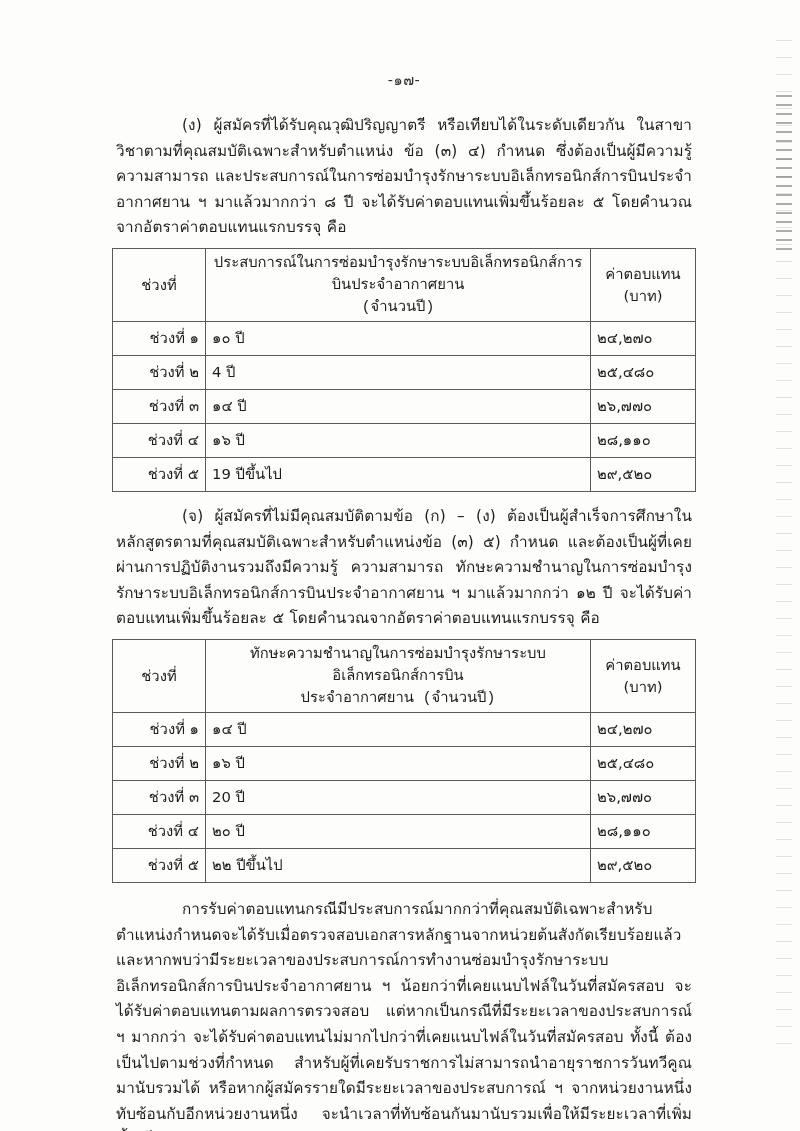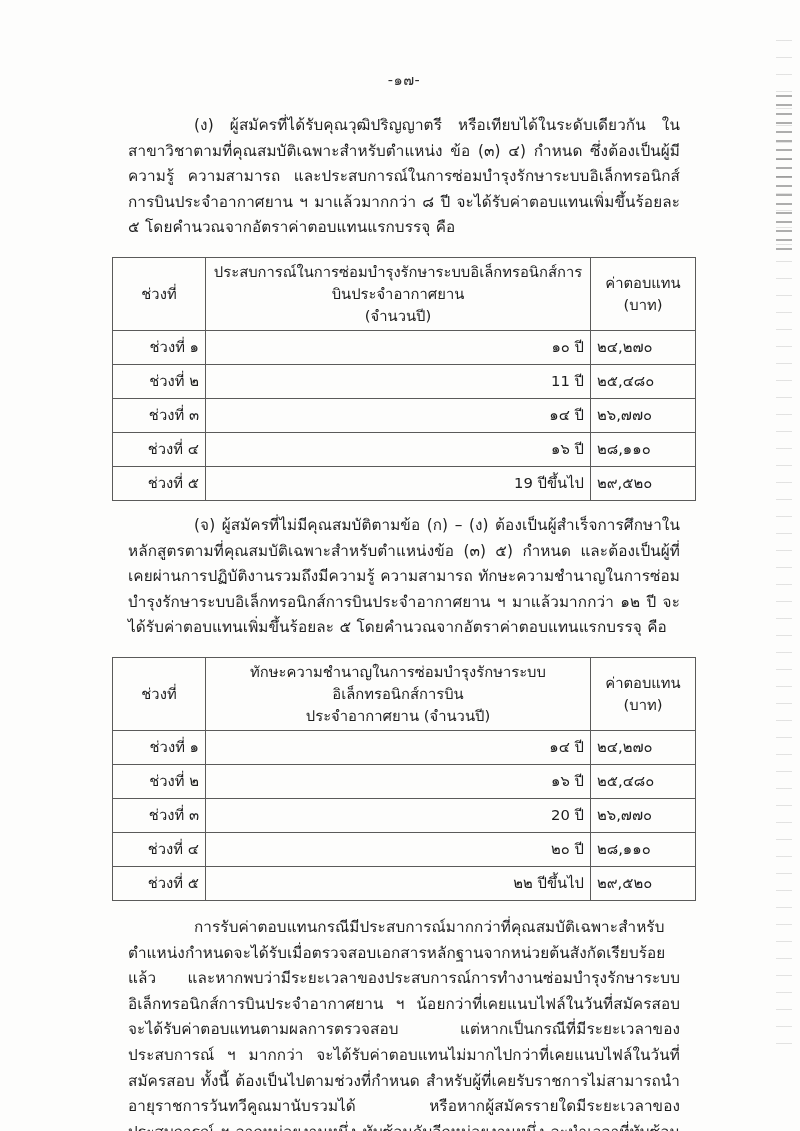--- a/index.html
+++ b/index.html
@@ -54,21 +54,21 @@
     font-size: 14.5px;
     color: #2d2d2d;
     padding-top: 56px;
     letter-spacing: 0.5px;
   }
   .para {
     font-size: 15.3px;
     line-height: 25.6px;
     color: #1d1d1d;
     text-align: justify;
-    margin: 16px;
+    margin: 4px;
     letter-spacing: 0.1px;
     word-spacing: 0.4px;
   }
   .para .indent {
     display: inline-block;
     width: 66px;
   }
   .para.p-intro { margin-top: 22px; }
   .para.p-second { margin-top: 12px; }
   .para.p-third  { margin-top: 14px; }
@@ -88,24 +88,24 @@
     font-weight: normal;
     padding: 3px 6px;
     vertical-align: middle;
   }
   table.doc-table thead td,
   table.doc-table thead th {
     text-align: center;
     height: 46px;
   }
   .col-period  { width: 80px;  text-align: center; margin-top: 29px; }
-  .col-exp     { text-align: center; }
+  .col-exp     { text-align: center; font-family: Liberation Mono, monospace; }
   .col-pay     { width: 92px;  text-align: center; }
   td.cell-period { text-align: right; height: 27px; }
-  td.cell-exp    { text-align: right; margin-top: 24px; }
+  td.cell-exp    { text-align: left; margin-top: 24px; }
   td.cell-pay    { text-align: left; }
   .cell-line { display: block; }
 </style>
 </head>
 <body>
 
 <div class="page">
 
   <div class="scan-speckle"></div>
   <div class="scan-speckle s2"></div>
@@ -131,21 +131,21 @@
         </tr>
       </thead>
       <tbody>
         <tr>
           <td class="cell-period">ช่วงที่ ๑</td>
           <td class="cell-exp">๑๐ ปี</td>
           <td class="cell-pay">๒๔,๒๗๐</td>
         </tr>
         <tr>
           <td class="cell-period">ช่วงที่ ๒</td>
-          <td class="cell-exp">11 ปี</td>
+          <td class="cell-exp">4 ปี</td>
           <td class="cell-pay">๒๕,๔๘๐</td>
         </tr>
         <tr>
           <td class="cell-period">ช่วงที่ ๓</td>
           <td class="cell-exp">๑๔ ปี</td>
           <td class="cell-pay">๒๖,๗๗๐</td>
         </tr>
         <tr>
           <td class="cell-period">ช่วงที่ ๔</td>
           <td class="cell-exp">๑๖ ปี</td>

